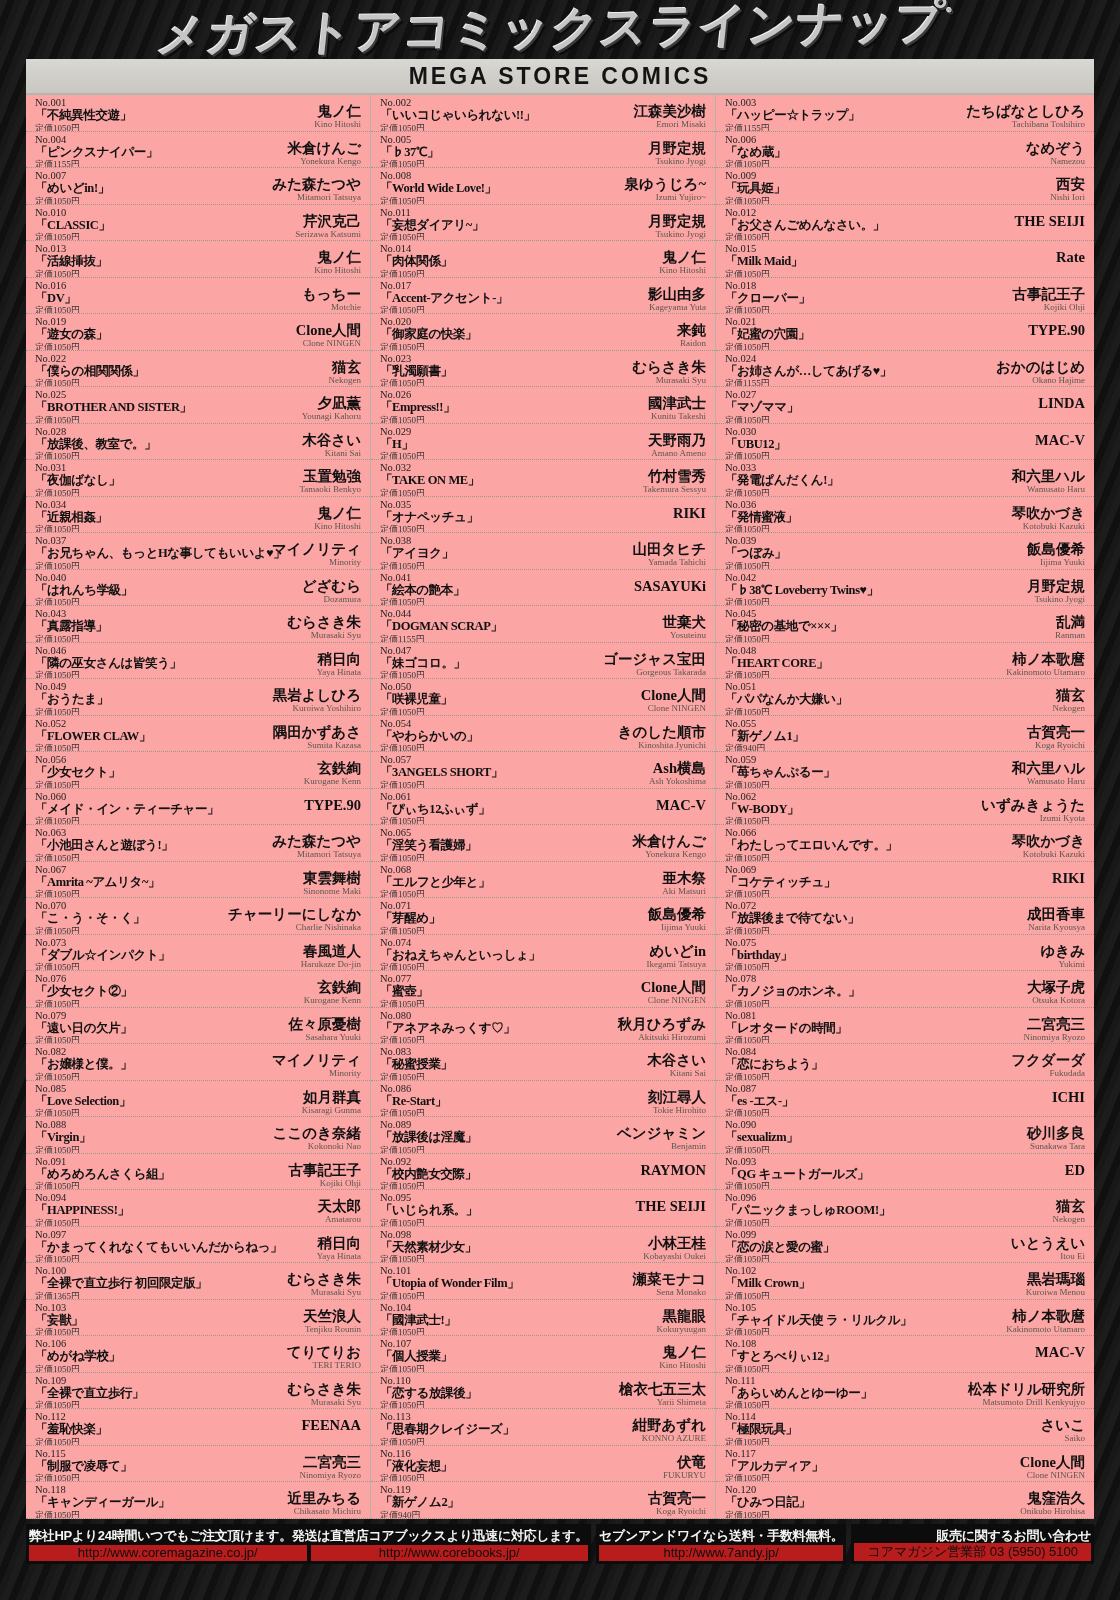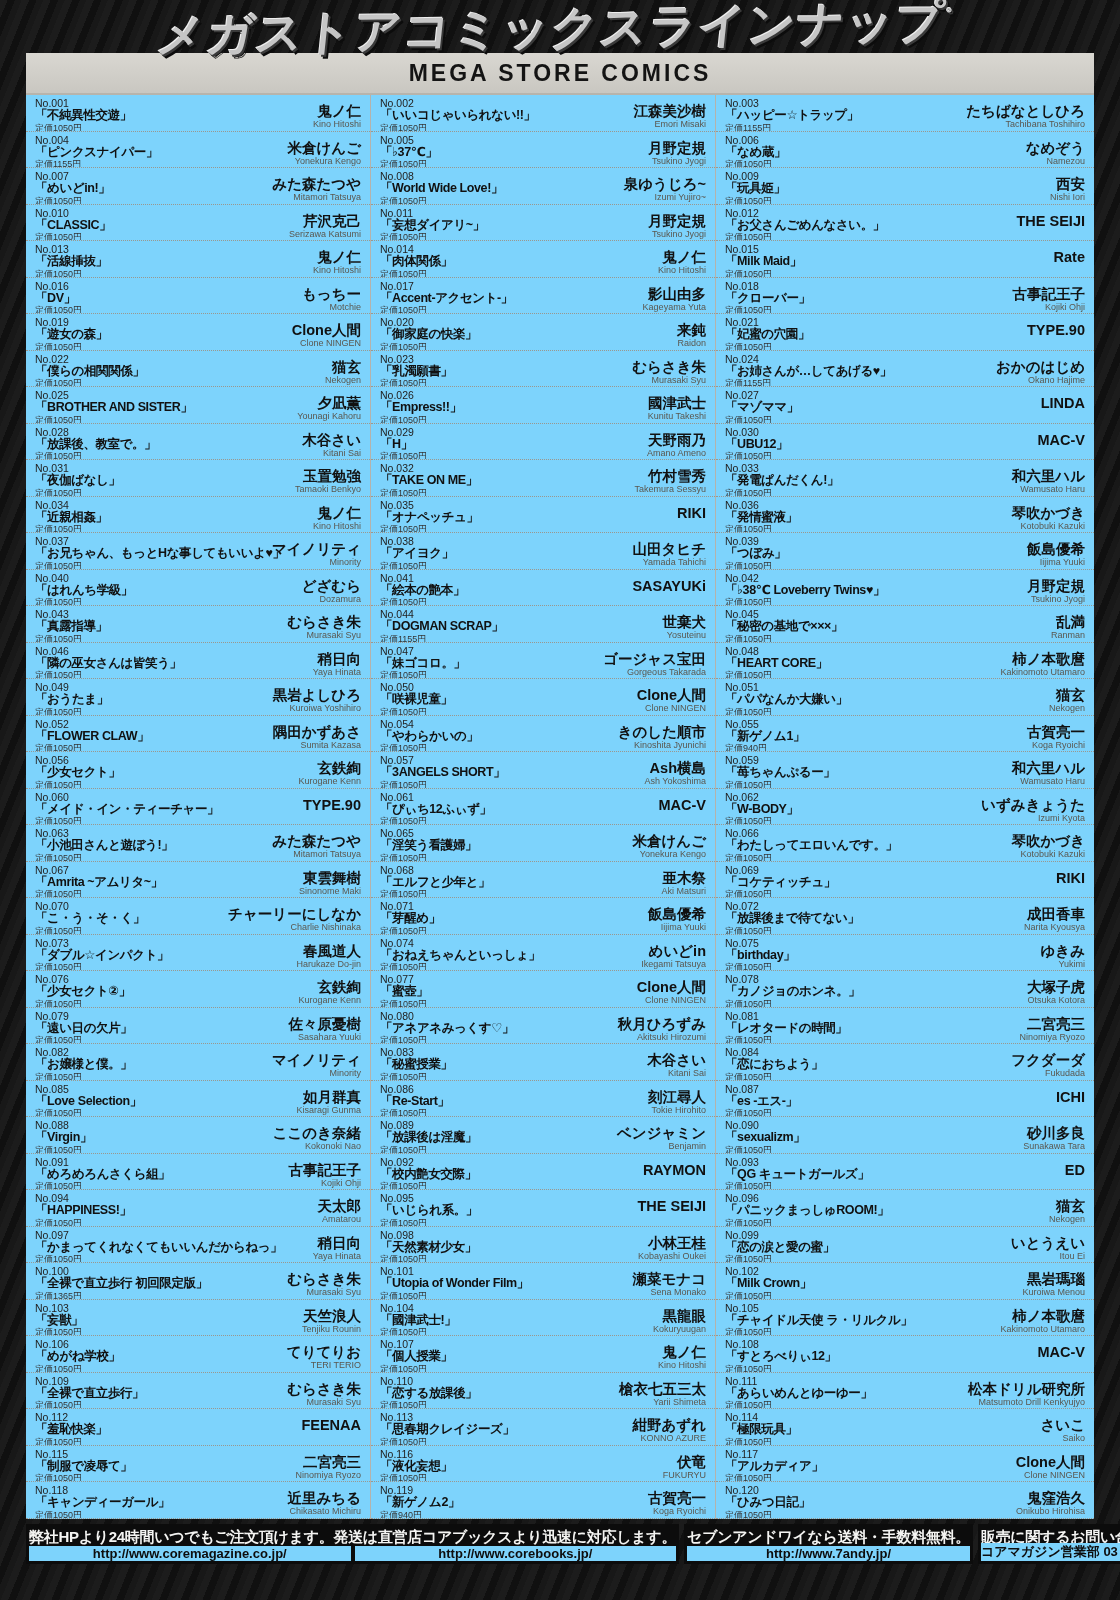--- a/index.html
+++ b/index.html
@@ -9,21 +9,21 @@
     background:
       repeating-linear-gradient(112deg, #1c1c1c 0 7px, #101010 7px 14px, #181818 14px 20px);
     color:#1a1a1a;
     overflow:hidden;
   }
   .page { position:relative; width:1120px; height:1600px; }
 
   
   .header { position:relative; height:93px; }
   .band {
-    position:absolute; left:26px; right:26px; bottom:0; height:40px;
+    position:absolute; left:26px; right:26px; bottom:0; height:34px;
     background:linear-gradient(#d9d7d1,#c9c7c1);
     display:flex; align-items:center; justify-content:center;
   }
   .band-title {
     font-weight:900; font-size:23px; letter-spacing:3px; color:#141414;
     transform:scaleY(1.05);
   }
   .logo-wrap {
     position:absolute; top:2px; left:0; width:100%; text-align:center; z-index:2;
   }
@@ -33,24 +33,25 @@
     color:#c6c6c6; letter-spacing:1px;
     transform:skewX(-7deg) rotate(-1deg);
     text-shadow:2px 2px 0 #3a3a3a, 4px 4px 0 #0c0c0c, -1px -1px 0 #efefef;
     white-space:nowrap;
   }
   .logo-mark { font-size:18px; vertical-align:top; }
 
   
   .content {
     margin:0 26px;
-    background:#7dd3fc;
+    background:#fca5a5;
     display:grid;
     grid-template-columns:344px 345px 1fr;
     border-top:2px solid #b7b4ac;
+    font-family:Liberation Serif, serif;
   }
   .col { border-left:1px solid #b5b2aa; }
   .col:first-child { border-left:none; }
   .entry {
     height:36.5px; overflow:hidden;
     border-bottom:1px dotted #9a978e;
     padding:2px 9px 0 9px;
     display:flex; justify-content:space-between; align-items:flex-start;
   }
   .entry-left { min-width:0; }
@@ -66,26 +67,26 @@
   }
   .entry-roman{ font-size:9px; color:#5a574f; line-height:1.25; white-space:nowrap; }
 
   
   .footer { margin:5px 26px 0; display:flex; gap:5px; height:40px; }
   .fbox { background:#0c0c0c; padding:2px 3px 3px; display:flex; flex-direction:column; }
   .fbox-order { flex:0 0 47%; }
   .fbox-seven { flex:0 0 19%; }
   .fbox-edit, .fbox-sales { flex:1 1 0; }
   .flabel {
-    color:#f4f4f2; font-size:15px; font-weight:bold; text-align:left;
+    color:#f4f4f2; font-size:13px; font-weight:bold; text-align:right;
     white-space:nowrap; line-height:1.5; letter-spacing:-0.3px; overflow:hidden;
   }
   .fwhite-row { display:flex; gap:4px; flex:1; }
   .fwhite {
-    flex:1; background:#7dd3fc; color:#0d0d0d; font-weight:bold;
+    flex:1; background:#b91c1c; color:#0d0d0d; font-weight:normal;
     font-size:13px; text-align:center; white-space:nowrap;
     display:flex; align-items:center; justify-content:center; overflow:hidden;
   }
 </style>
 </head>
 <body>
 
 <div class="page">
 
   <div class="header">

